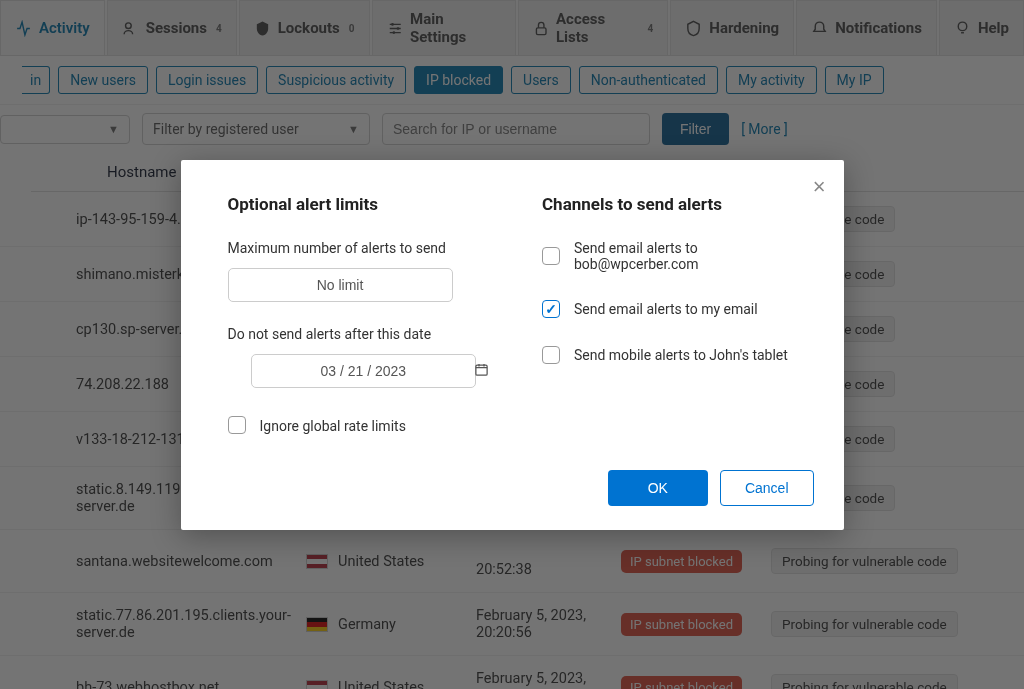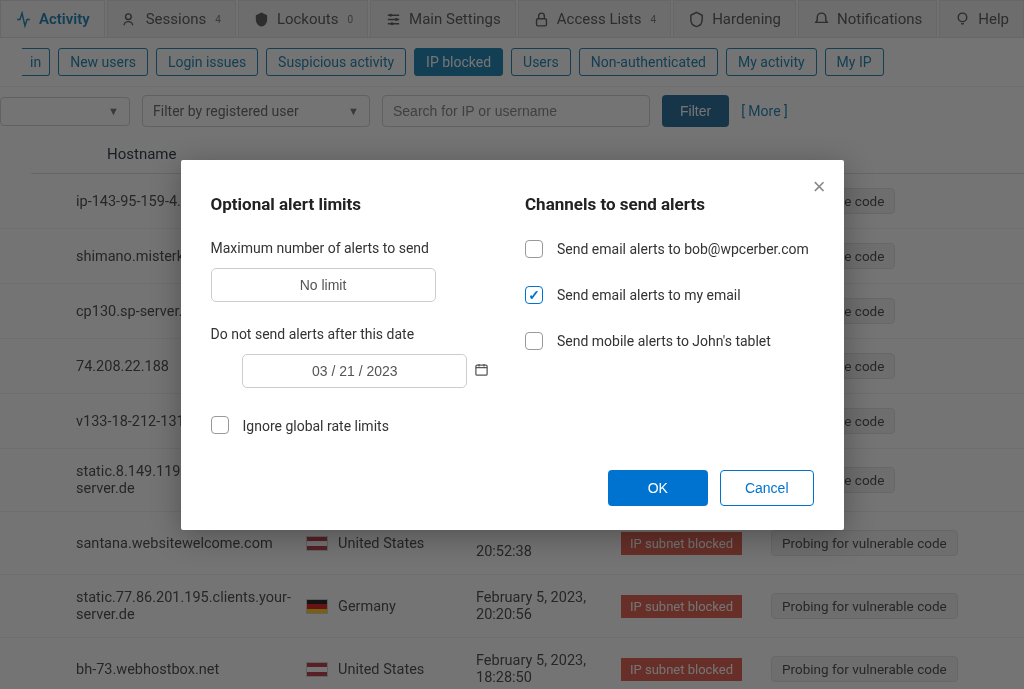--- a/index.html
+++ b/index.html
@@ -1,19 +1,19 @@
 <!DOCTYPE html>
 <html><head>
 <meta charset="utf-8">
 <style>
 * { box-sizing: border-box; margin: 0; padding: 0; }
 body { font-family: -apple-system, BlinkMacSystemFont, "Segoe UI", Roboto, sans-serif; font-size: 14px; color: #333; background: #fff; width: 1024px; height: 689px; overflow: hidden; position: relative; }
 
 .nav-tabs { display: flex; gap: 2px; padding: 0 0 0 0; border-bottom: 1px solid #ddd; background: #f7f7f7; }
-.nav-tab { display: flex; align-items: center; gap: 7px; padding: 9px 14px; color: #444; font-size: 15px; cursor: pointer; background: #ededed; border: 1px solid #ddd; border-bottom: none; }
+.nav-tab { display: flex; align-items: center; gap: 7px; padding: 9px 14px; color: #444; font-size: 15px; cursor: pointer; background: #ededed; border: 1px solid #ddd; border-bottom: none; font-weight: bold; }
 .nav-tab.active { color: #0073aa; font-weight: 600; background: #f7f7f7; text-align: center; }
 .nav-tab sup { font-size: 10px; color: #666; margin-left: 2px; }
 
 .subnav { display: flex; gap: 8px; padding: 10px 0 10px 22px; border-bottom: 1px solid #eee; flex-wrap: wrap; }
 .subnav-pill { padding: 5px 11px; border: 1px solid #0073aa; color: #0073aa; border-radius: 3px; font-size: 14px; cursor: pointer; background: #fff; }
 .subnav-pill.active { background: #0073aa; color: #fff; }
 .subnav .edge { border: 1px solid #0073aa; border-left: none; border-radius: 0 3px 3px 0; padding: 5px 8px; color: #0073aa; }
 
 .filter-bar { display: flex; gap: 12px; padding: 8px 0 8px 0; align-items: center; }
 .filter-select, .filter-input { border: 1px solid #ccc; border-radius: 4px; padding: 7px 10px; font-size: 14px; color: #555; background: #fff; }
@@ -26,28 +26,28 @@
 .table { width: 100%; }
 .thead { display: flex; padding: 10px 0 10px 76px; border-bottom: 1px solid #ddd; color: #0f172a; font-weight: 400; font-size: 15px; margin-left: 31px; }
 .trow { display: flex; padding: 14px 0 14px 76px; border-bottom: 1px solid #eee; align-items: center; font-size: 14.5px; }
 .col-host { width: 230px; padding-right: 12px; word-break: break-word; }
 .col-country { width: 170px; display: flex; align-items: center; gap: 10px; }
 .col-date { width: 145px; }
 .col-status { width: 150px; }
 .col-event { flex: 1; }
 .flag { width: 22px; height: 15px; display: inline-block; background: linear-gradient(to bottom, #b22234 0%, #b22234 33%, #fff 33%, #fff 66%, #b22234 66%); position: relative; border: 1px solid #ccc; }
 .flag.de { background: linear-gradient(to bottom, #000 0%, #000 33%, #dd0000 33%, #dd0000 66%, #ffce00 66%); }
-.badge-red { background: #dd4b39; color: #fff; padding: 4px 9px; border-radius: 0; font-size: 13px; display: inline-block; }
+.badge-red { background: #dd4b39; color: #fff; padding: 4px 9px; border-radius: 5px; font-size: 13px; display: inline-block; }
 .event-pill { background: #f0f0f0; border: 1px solid #ddd; padding: 4px 10px; border-radius: 4px; font-size: 13.5px; display: inline-block; }
 
 .overlay { position: absolute; inset: 0; background: rgba(30,30,30,0.62); display: flex; align-items: flex-start; justify-content: center; padding-top: 160px; }
 .dialog { background: #fff; width: 663px; border-radius: 2px; padding: 18px 30px 24px 30px; position: relative; box-shadow: 0 6px 30px rgba(0,0,0,0.3); }
 .dialog-close { position: absolute; top: 14px; right: 18px; color: #888; font-size: 22px; cursor: pointer; background: none; border: none; }
 .dialog-cols { display: flex; gap: 26px; }
-.dialog-col { flex: 1; }
+.dialog-col { flex: 1; margin-left: 17px; }
 .dialog h3 { font-size: 17px; font-weight: 700; color: #222; margin-bottom: 26px; margin-top: 16px; }
 .form-label { font-size: 14px; color: #333; margin-bottom: 12px; display: block; }
 .form-input { width: 225px; border: 1px solid #ccc; border-radius: 5px; padding: 8px; font-size: 14px; text-align: center; color: #555; }
 .date-input { display: flex; align-items: center; justify-content: center; position: relative; }
 .date-input .cal-icon { position: absolute; right: 10px; color: #666; }
 .check-row { display: flex; align-items: center; gap: 14px; margin-bottom: 28px; font-size: 14px; }
 .check-row.tight { margin-bottom: 14px; margin-top: 28px; align-items: flex-end; }
 .checkbox { width: 18px; height: 18px; border: 1.5px solid #999; border-radius: 4px; display: inline-flex; align-items: center; justify-content: center; cursor: pointer; flex-shrink: 0; }
 .checkbox.checked { border-color: #0073d1; }
 .checkbox.checked::after { content: "✓"; color: #0073d1; font-size: 14px; font-weight: bold; }

